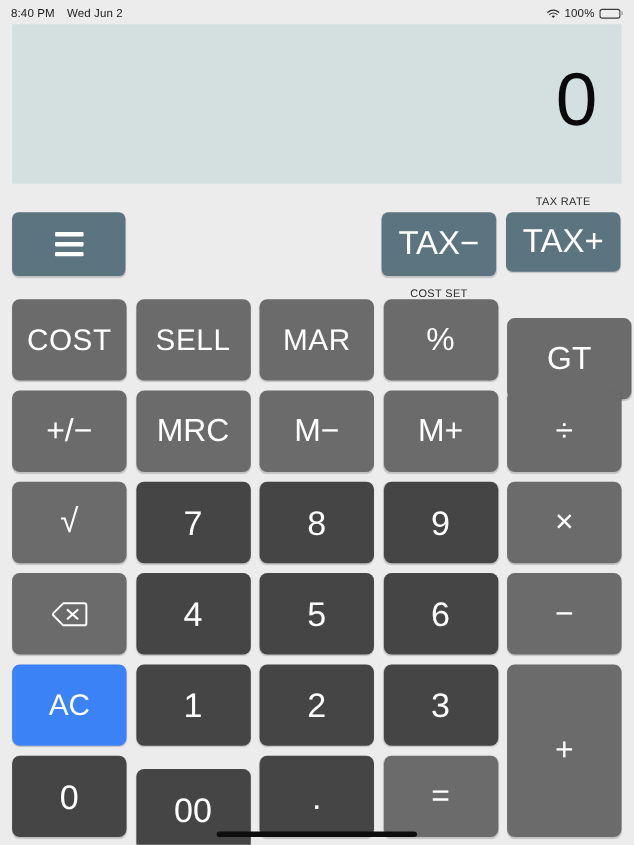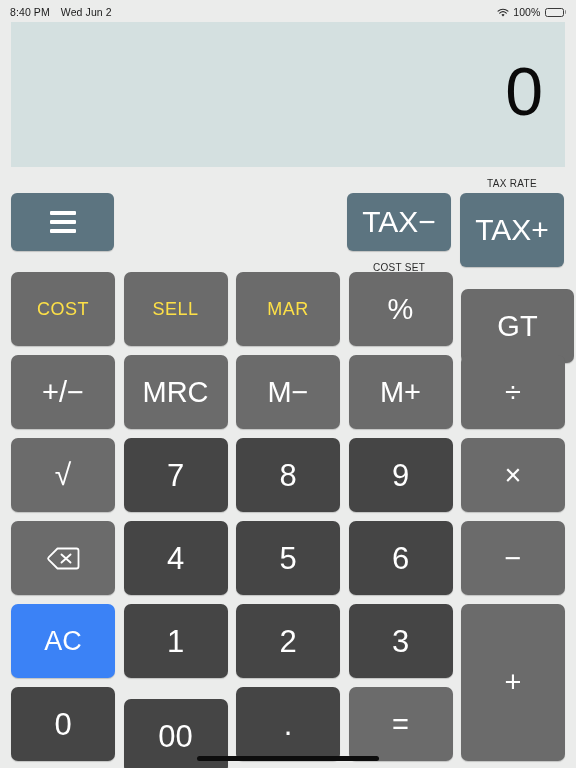--- a/index.html
+++ b/index.html
@@ -67,21 +67,21 @@
     letter-spacing:.3px;
     text-align:center;
     white-space:nowrap;
   }
 
   
   .keypad { position:absolute; left:0; top:272px; width:576px; height:478px; }
   .key { position:absolute; border-radius:7px; display:flex; align-items:center; justify-content:center;
          box-shadow:0 1px 1px rgba(0,0,0,.18); color:#fff; user-select:none; }
   .key .lbl { line-height:1; }
-  .lbl-func { font-size:18px; color:#fde047; letter-spacing:.5px; }
+  .lbl-func { font-size:27px; color:#ffffff; letter-spacing:.5px; }
   .lbl-op   { font-size:29px; color:#ffffff; }
   .lbl-num  { font-size:31px; color:#ffffff; }
   .lbl-ac   { font-size:27px; color:#ffffff; }
 
   .bksp-icon { width:34px; height:25px; }
   .sqrt { font-size:30px; }
 
   
   .home-ind {
     position:absolute; left:50%; transform:translateX(-50%);
@@ -126,21 +126,21 @@
           <i></i>
           <i></i>
       </span>
     </div>
 
     <div class="btn slate" style="left:347px; top:8px; width:104px; height:58px; font-size:30px;">
       <span>TAX−</span>
     </div>
 
     <span class="minilabel" style="left:460px; top:-7px; width:104px;">TAX RATE</span>
-    <div class="btn slate" style="left:460px; top:8px; width:104px; height:74px; font-size:30px;">
+    <div class="btn slate" style="left:460px; top:8px; width:104px; height:54px; font-size:30px;">
       <span>TAX+</span>
     </div>
   </div>
 
   <div class="keypad">
     <span class="minilabel" style="left:347px; top:-10px; width:104px;">COST SET</span>
   <div class="key gray" style="left: 11px; top: 0px; width: 104px; height: 74px;">
         <span class="lbl lbl-func">COST</span>
       </div>
       <div class="key gray" style="left: 123.5px; top: 0px; width: 104px; height: 74px;">

